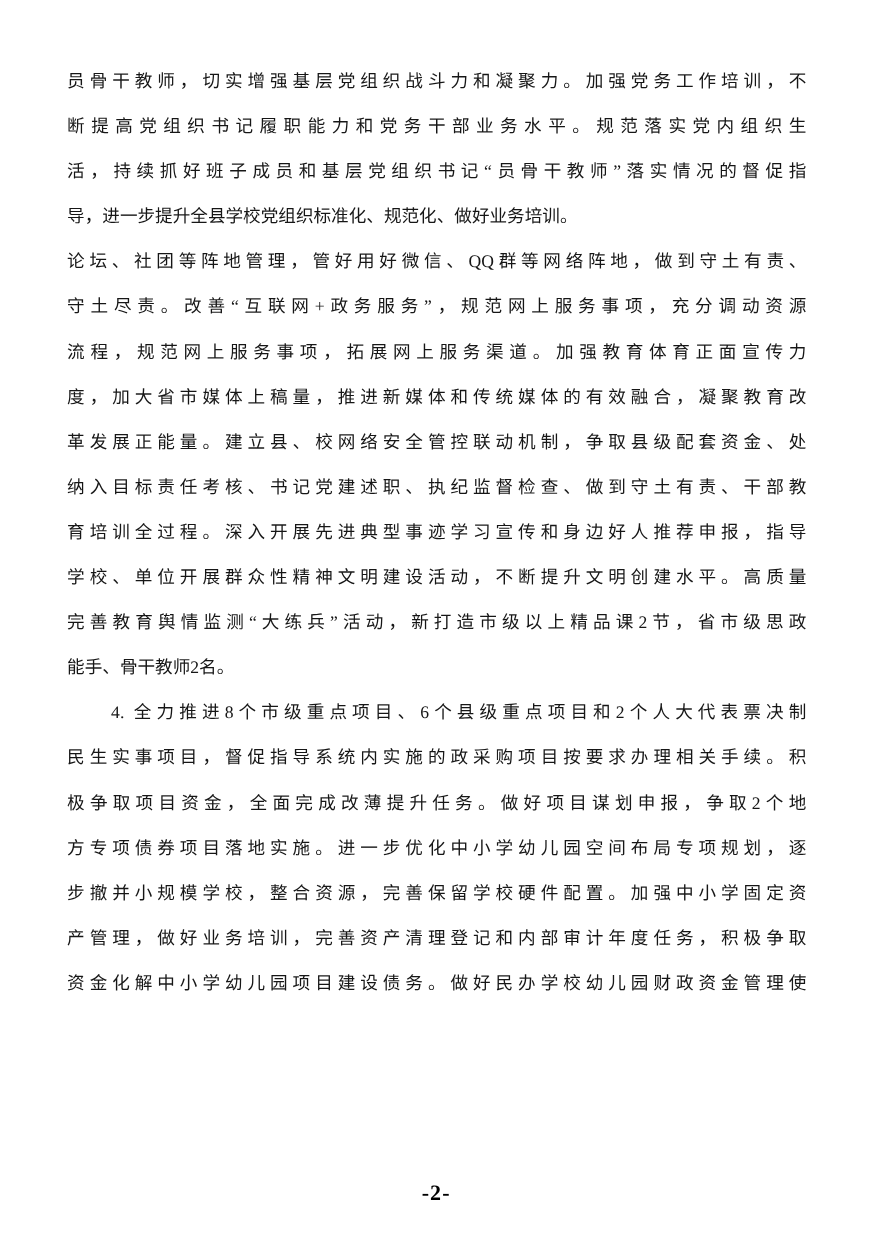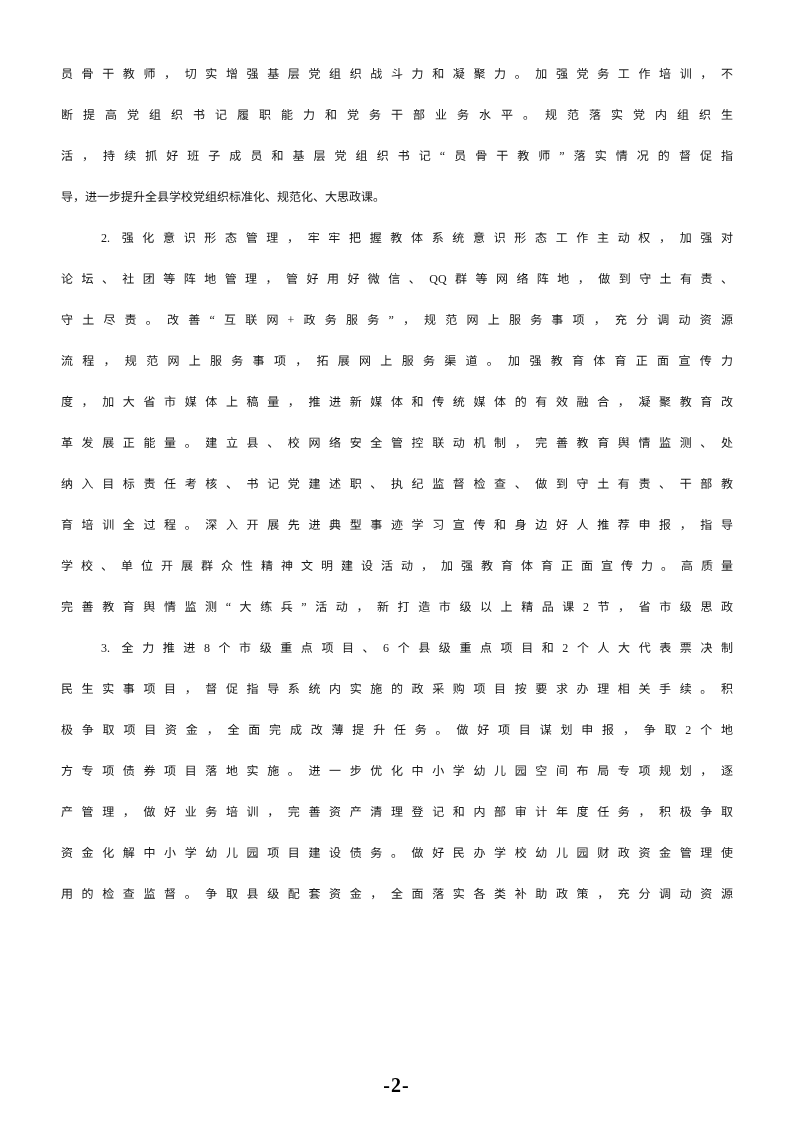--- a/index.html
+++ b/index.html
@@ -20,21 +20,21 @@
     position: absolute;
     left: 61px;
     top: 54px;
     width: 672px;
   }
   .para {
     margin: 0;
     padding: 0;
   }
   .ln {
-    font-size: 12px;
+    font-size: 16px;
     line-height: 41px;
     height: 41px;
     text-align: justify;
     text-align-last: justify;
     text-justify: inter-character;
     overflow: hidden;
   }
   .ln.end {
     text-align-last: left;
   }
@@ -58,42 +58,42 @@
 </head>
 <body>
 
 <div class="page">
   <div class="content">
 
     <div class="para">
       <div class="ln">员骨干教师，切实增强基层党组织战斗力和凝聚力。加强党务工作培训，不</div>
       <div class="ln">断提高党组织书记履职能力和党务干部业务水平。规范落实党内组织生</div>
       <div class="ln">活，持续抓好班子成员和基层党组织书记“员骨干教师”落实情况的督促指</div>
-      <div class="ln end">导，进一步提升全县学校党组织标准化、规范化、大思政课。</div>
+      <div class="ln end">导，进一步提升全县学校党组织标准化、规范化、做好业务培训。</div>
     </div>
 
     <div class="para">
-      <div class="ln indent">2. 强化意识形态管理，牢牢把握教体系统意识形态工作主动权，加强对</div>
       <div class="ln">论坛、社团等阵地管理，管好用好微信、QQ群等网络阵地，做到守土有责、</div>
       <div class="ln">守土尽责。改善“互联网+政务服务”，规范网上服务事项，充分调动资源</div>
       <div class="ln">流程，规范网上服务事项，拓展网上服务渠道。加强教育体育正面宣传力</div>
       <div class="ln">度，加大省市媒体上稿量，推进新媒体和传统媒体的有效融合，凝聚教育改</div>
-      <div class="ln">革发展正能量。建立县、校网络安全管控联动机制，完善教育舆情监测、处</div>
+      <div class="ln">革发展正能量。建立县、校网络安全管控联动机制，争取县级配套资金、处</div>
       <div class="ln">纳入目标责任考核、书记党建述职、执纪监督检查、做到守土有责、干部教</div>
       <div class="ln">育培训全过程。深入开展先进典型事迹学习宣传和身边好人推荐申报，指导</div>
-      <div class="ln">学校、单位开展群众性精神文明建设活动，加强教育体育正面宣传力。高质量</div>
+      <div class="ln">学校、单位开展群众性精神文明建设活动，不断提升文明创建水平。高质量</div>
       <div class="ln">完善教育舆情监测“大练兵”活动，新打造市级以上精品课2节，省市级思政</div>
+      <div class="ln end">能手、骨干教师2名。</div>
     </div>
 
     <div class="para">
-      <div class="ln indent">3. 全力推进8个市级重点项目、6个县级重点项目和2个人大代表票决制</div>
+      <div class="ln indent">4. 全力推进8个市级重点项目、6个县级重点项目和2个人大代表票决制</div>
       <div class="ln">民生实事项目，督促指导系统内实施的政采购项目按要求办理相关手续。积</div>
       <div class="ln">极争取项目资金，全面完成改薄提升任务。做好项目谋划申报，争取2个地</div>
       <div class="ln">方专项债券项目落地实施。进一步优化中小学幼儿园空间布局专项规划，逐</div>
+      <div class="ln">步撤并小规模学校，整合资源，完善保留学校硬件配置。加强中小学固定资</div>
       <div class="ln">产管理，做好业务培训，完善资产清理登记和内部审计年度任务，积极争取</div>
       <div class="ln">资金化解中小学幼儿园项目建设债务。做好民办学校幼儿园财政资金管理使</div>
-      <div class="ln">用的检查监督。争取县级配套资金，全面落实各类补助政策，充分调动资源</div>
     </div>
 
   </div>
 
   <div class="pageno">-2-</div>
 </div>
 
 </body></html>

